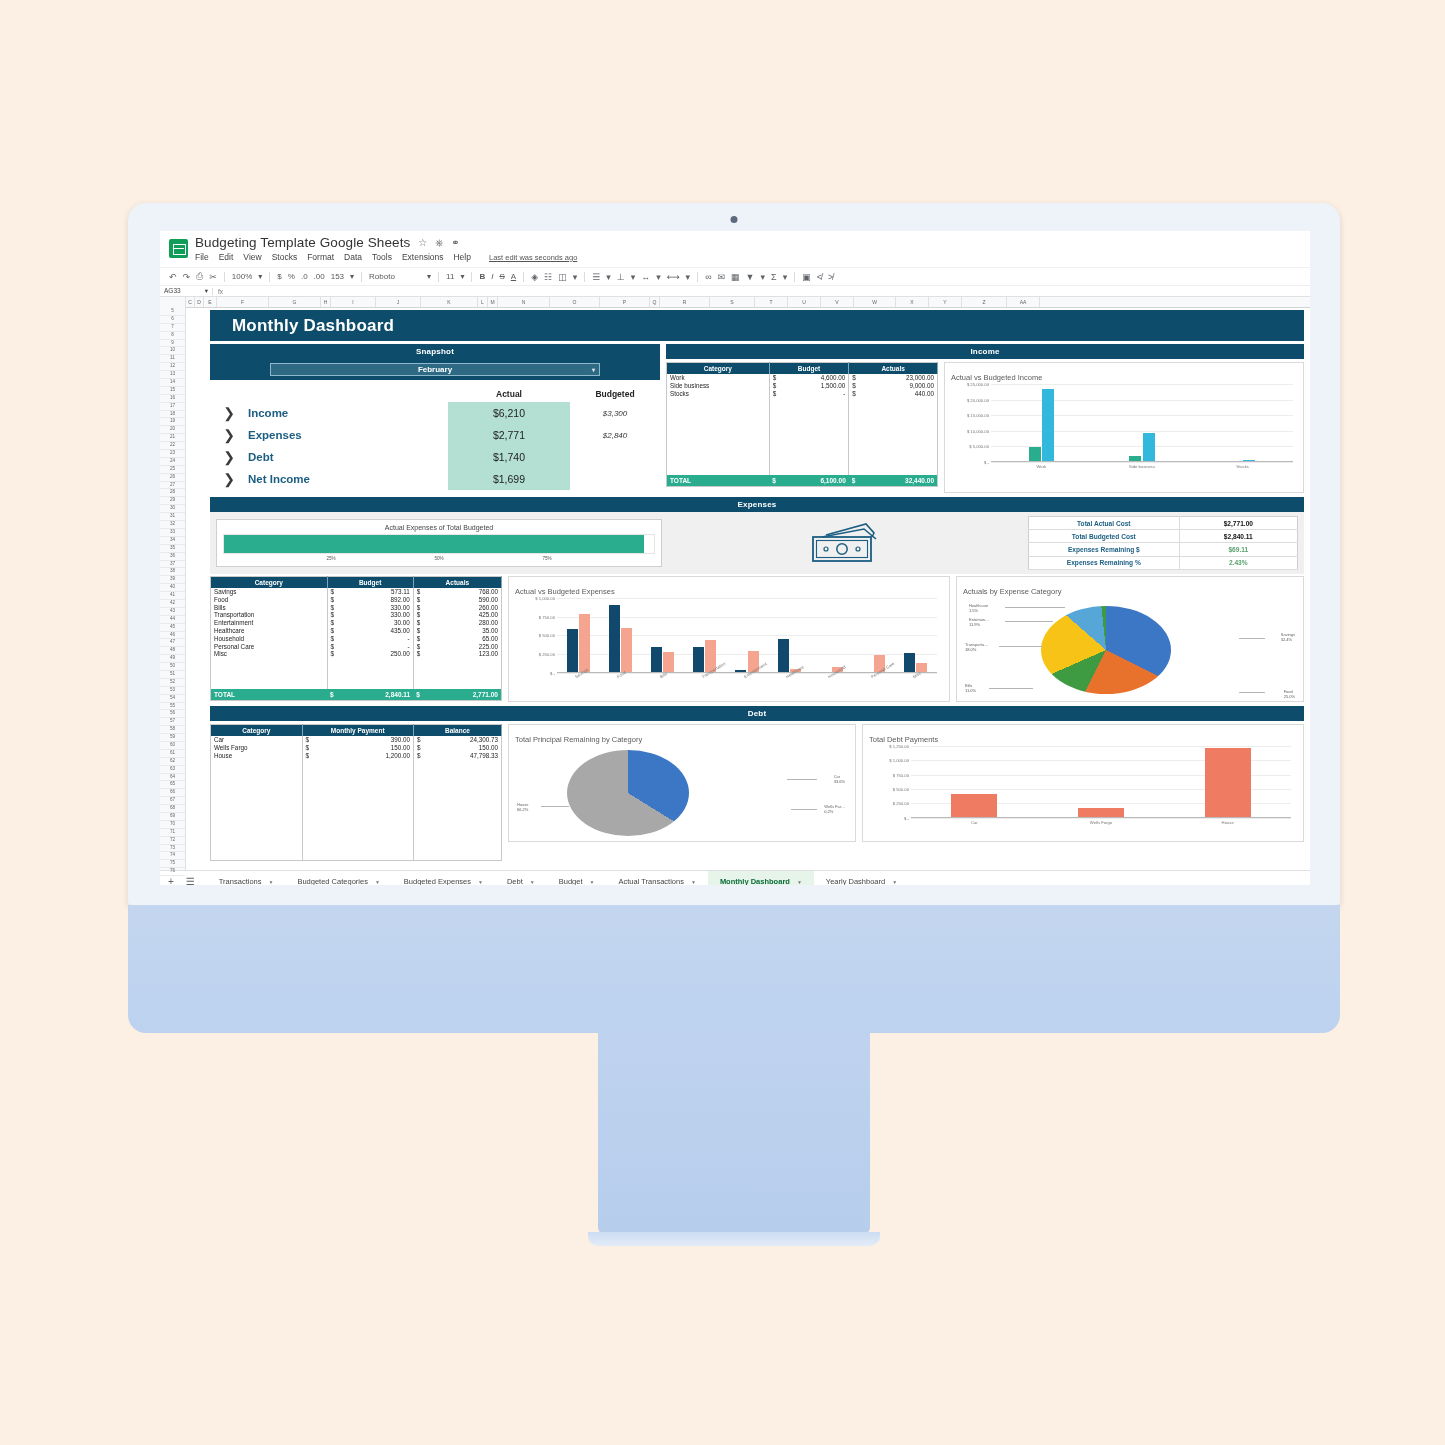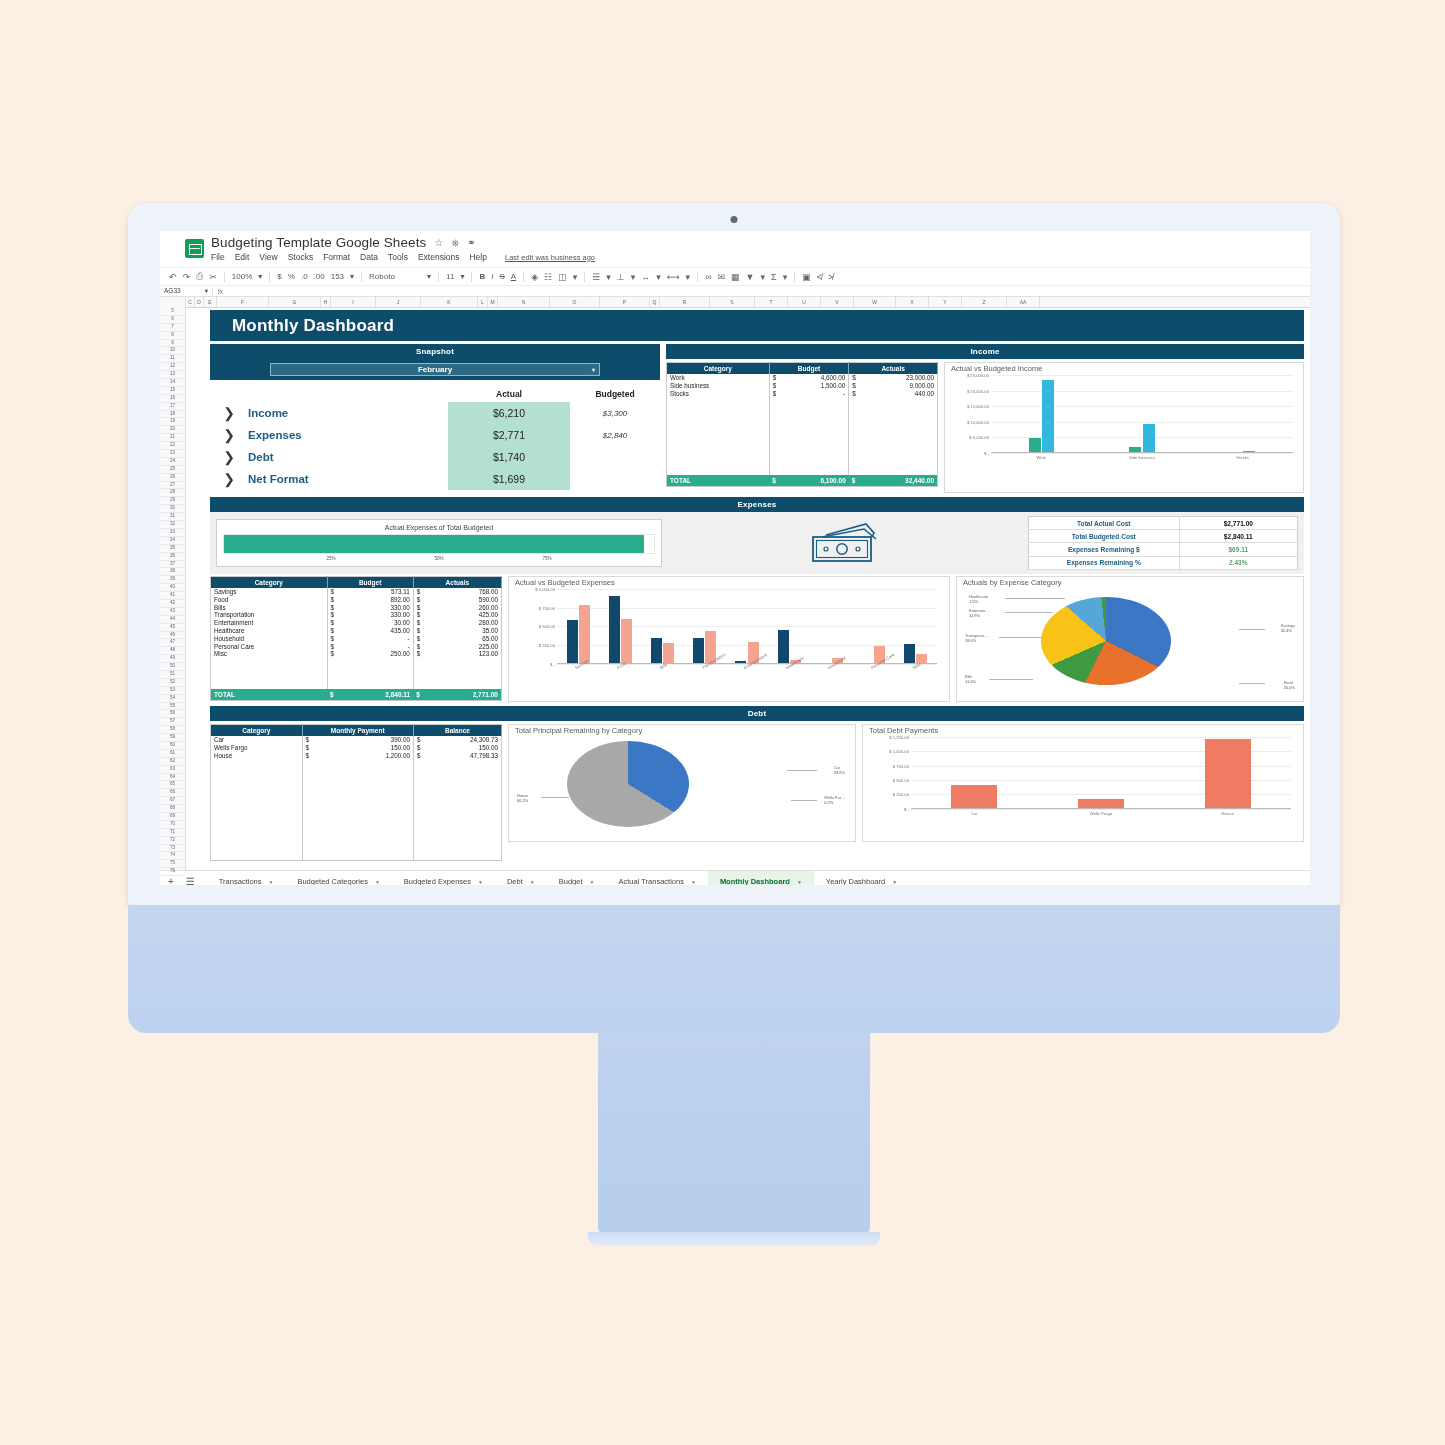--- a/index.html
+++ b/index.html
@@ -47,21 +47,21 @@
 
   
   #screen {
     position: absolute; left: 160px; top: 231px;
     width: 1150px; height: 654px;
     background: #ffffff;
     overflow: hidden;
   }
 
   
-  .gs-header { display: flex; padding: 4px 6px 0 22px; height: 36px; }
+  .gs-header { display: flex; padding: 4px 6px 0 6px; height: 36px; }
   .gs-logo {
     width: 19px; height: 19px; background: #0f9d58;
     border-radius: 2px; margin: 4px 7px 0 3px;
     position: relative; flex: none;
   }
   .gs-logo::before {
     content: ""; position: absolute; left: 4px; top: 5px;
     width: 11px; height: 9px; border: 1.4px solid #fff;
   }
   .gs-logo::after {
@@ -159,21 +159,21 @@
   .minitable td { font-size: 6.3px; color: #222; padding: 0.4px 3px; }
   .minitable .cur { width: 10px; }
   .minitable .num { text-align: right; }
   .minitable .sep { border-left: 1px solid #c9c9c9; }
   .minitable tr.total td {
     background: #2aad8f; color: #fff; font-weight: bold; font-size: 6.5px; padding: 2px 3px;
   }
 
   
   .chart-panel {
-    background: #fff; border: 1px solid #d9d9d9; padding: 1px 6px 4px 6px;
+    background: #fff; border: 1px solid #d9d9d9; padding: 10px 6px 4px 6px;
     position: relative;
   }
   .chart-title { font-size: 7.5px; color: #5b5b5b; margin-bottom: 2px; }
   .yaxis-lab {
     position: absolute; right: 100%; transform: translateY(-50%);
     font-size: 4.2px; color: #777; white-space: nowrap; padding-right: 2px;
   }
   .gridline { position: absolute; left: 0; right: 0; height: 1px; background: #ededed; }
   .axisline { position: absolute; left: 0; right: 0; bottom: 0; height: 1px; background: #b9b9b9; }
   .bar { position: absolute; bottom: 1px; }
@@ -247,21 +247,21 @@
         <div class="gs-menu-row">
           <span class="gs-menu-item">File</span>
           <span class="gs-menu-item">Edit</span>
           <span class="gs-menu-item">View</span>
           <span class="gs-menu-item">Stocks</span>
           <span class="gs-menu-item">Format</span>
           <span class="gs-menu-item">Data</span>
           <span class="gs-menu-item">Tools</span>
           <span class="gs-menu-item">Extensions</span>
           <span class="gs-menu-item">Help</span>
-          <span class="gs-lastedit">Last edit was business ago</span>
+          <span class="gs-lastedit">Last edit was seconds ago</span>
         </div>
       </div>
     </div>
 
     <div class="gs-toolbar">
       <span class="tb tb-ico">↶</span>
       <span class="tb tb-ico">↷</span>
       <span class="tb tb-ico">⎙</span>
       <span class="tb tb-ico">✂</span>
       <span class="tb-sep"></span>
@@ -462,21 +462,21 @@
                   <td class="snap-budget">$2,840</td>
                 </tr>
                 <tr>
                   <td class="snap-arrow">❯</td>
                   <td class="snap-label">Debt</td>
                   <td class="snap-actual">$1,740</td>
                   <td class="snap-budget"></td>
                 </tr>
                 <tr>
                   <td class="snap-arrow">❯</td>
-                  <td class="snap-label">Net Format</td>
+                  <td class="snap-label">Net Income</td>
                   <td class="snap-actual">$1,699</td>
                   <td class="snap-budget"></td>
                 </tr>
               </tbody>
                 </table>
             </div>
 
             <div class="col-right">
               <div class="section-bar">Income</div>
               <div style="display:flex;gap:6px;margin-top:3px;">

